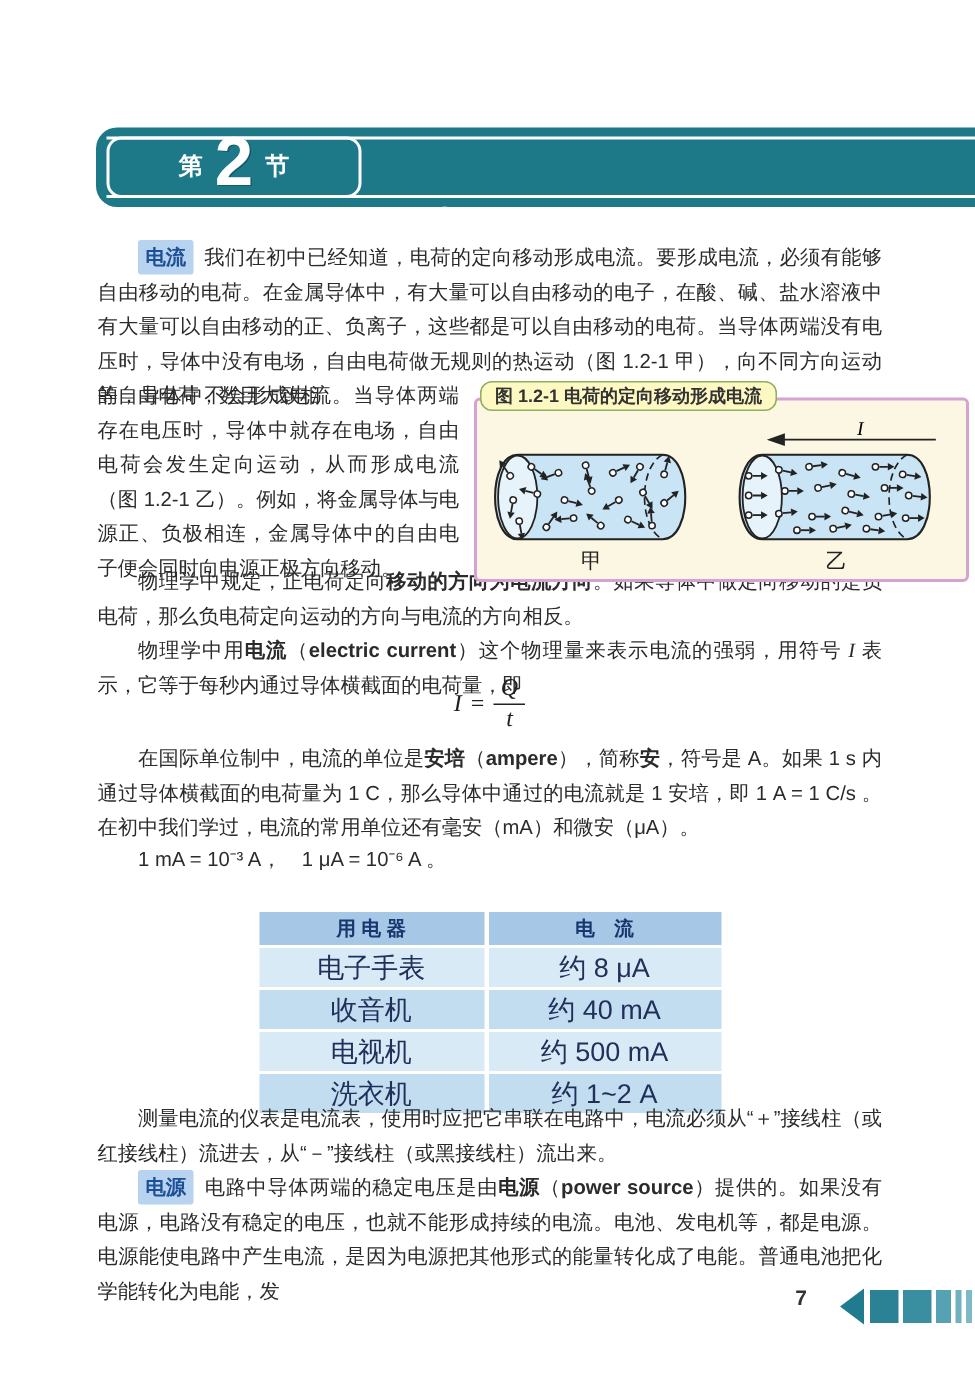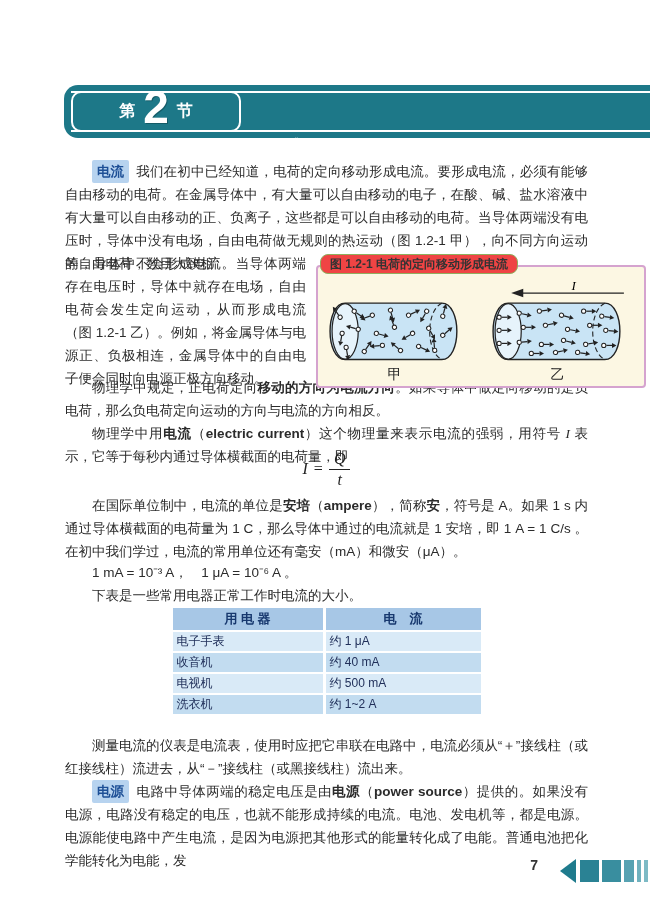--- a/index.html
+++ b/index.html
@@ -28,41 +28,41 @@
          line-height:23px; text-align:justify; }
   .blk p { margin:0; text-indent:2em; }
   .kw { display:inline-block; text-indent:0; background:#b7d3ef; color:#1d4f96;
         font-weight:bold; padding:0 5px; margin-right:7px; border-radius:2px; }
   .bold { font-weight:bold; }
   .ivar { font-family:"Liberation Serif", serif; font-style:italic; }
 
   
   .fig { float:right; width:330px; margin:-4px -58px 8px 10px; }
   .fig-caption { display:inline-block; position:relative; z-index:2; margin-left:4px;
-        background:#ef4444; border:1px solid #8fae5e; border-radius:8px;
+        background:#fef9c3; border:1px solid #8fae5e; border-radius:8px;
         padding:1px 9px; font-size:12px; font-weight:bold; color:#333;
         text-indent:0; line-height:16px; }
   .fig-box { position:relative; z-index:1; margin-top:-10px; border:2px solid #d5a3cf;
         background:#fcf7e3; border-radius:4px; padding:12px 6px 2px; }
   .fig-box svg { display:block; width:100%; }
 
   
   .formula { position:absolute; left:65px; width:523px; text-align:center;
         font-size:16px; color:#222; }
   .frac { display:inline-block; vertical-align:middle; text-align:center; margin-left:6px; }
   .frac .num { display:block; border-bottom:1px solid #222; padding:0 5px 1px; }
   .frac .den { display:block; padding-top:1px; }
   .feq { margin-left:6px; font-family:"Liberation Serif", serif; }
 
   
   .table-wrap { position:absolute; left:65px; width:523px; top:606px; }
   table.dev { border-collapse:separate; border-spacing:3px 2px; margin:0 auto; }
   table.dev th { background:#a7c7e6; color:#17386e; font-size:13px; font-weight:bold;
         padding:2px 0; }
-  table.dev td { font-size:12px; color:#21305a; padding:1px 4px; }
+  table.dev td { font-size:18px; color:#21305a; text-align:center; padding:1px 4px; }
   table.dev td.c1, table.dev th.c1 { width:142px; }
   table.dev td.c2, table.dev th.c2 { width:147px; }
   table.dev tbody tr:nth-child(odd) td { background:#d9eaf7; }
   table.dev tbody tr:nth-child(even) td { background:#c2dcf0; }
 
   
   .page-num { position:absolute; right:112px; top:857px; font-size:14px;
         font-weight:bold; color:#333; }
   .footer-arrow { position:absolute; right:0; top:858px; }
 </style>
@@ -347,36 +347,33 @@
   <div class="blk" style="top:494px">
     <p>
       <span>在国际单位制中，电流的单位是</span><span class="bold">安培</span><span>（</span><span class="bold">ampere</span><span>），简称</span><span class="bold">安</span><span>，符号是 A。如果 1 s 内通过导体横截面的电荷量为 1 C，那么导体中通过的电流就是 1 安培，即 1 A = 1 C/s 。在初中我们学过，电流的常用单位还有毫安（mA）和微安（μA）。</span>
     </p>
   </div>
 
   <div class="blk" style="top:561px">
     <p>1 mA = 10⁻³ A，　1 μA = 10⁻⁶ A 。</p>
   </div>
 
-  <div class="blk" style="top:584px">
-    <p>下表是一些常用电器正常工作时电流的大小。</p>
-  </div>
 
   <div class="table-wrap">
     <table class="dev">
       <thead>
         <tr>
           <th class="c1">用 电 器</th>
           <th class="c2">电　流</th>
         </tr>
       </thead>
       <tbody>
         <tr>
           <td class="c1">电子手表</td>
-          <td class="c2">约 1 μA</td>
+          <td class="c2">约 8 μA</td>
         </tr>
         <tr>
           <td class="c1">收音机</td>
           <td class="c2">约 40 mA</td>
         </tr>
         <tr>
           <td class="c1">电视机</td>
           <td class="c2">约 500 mA</td>
         </tr>
         <tr>

